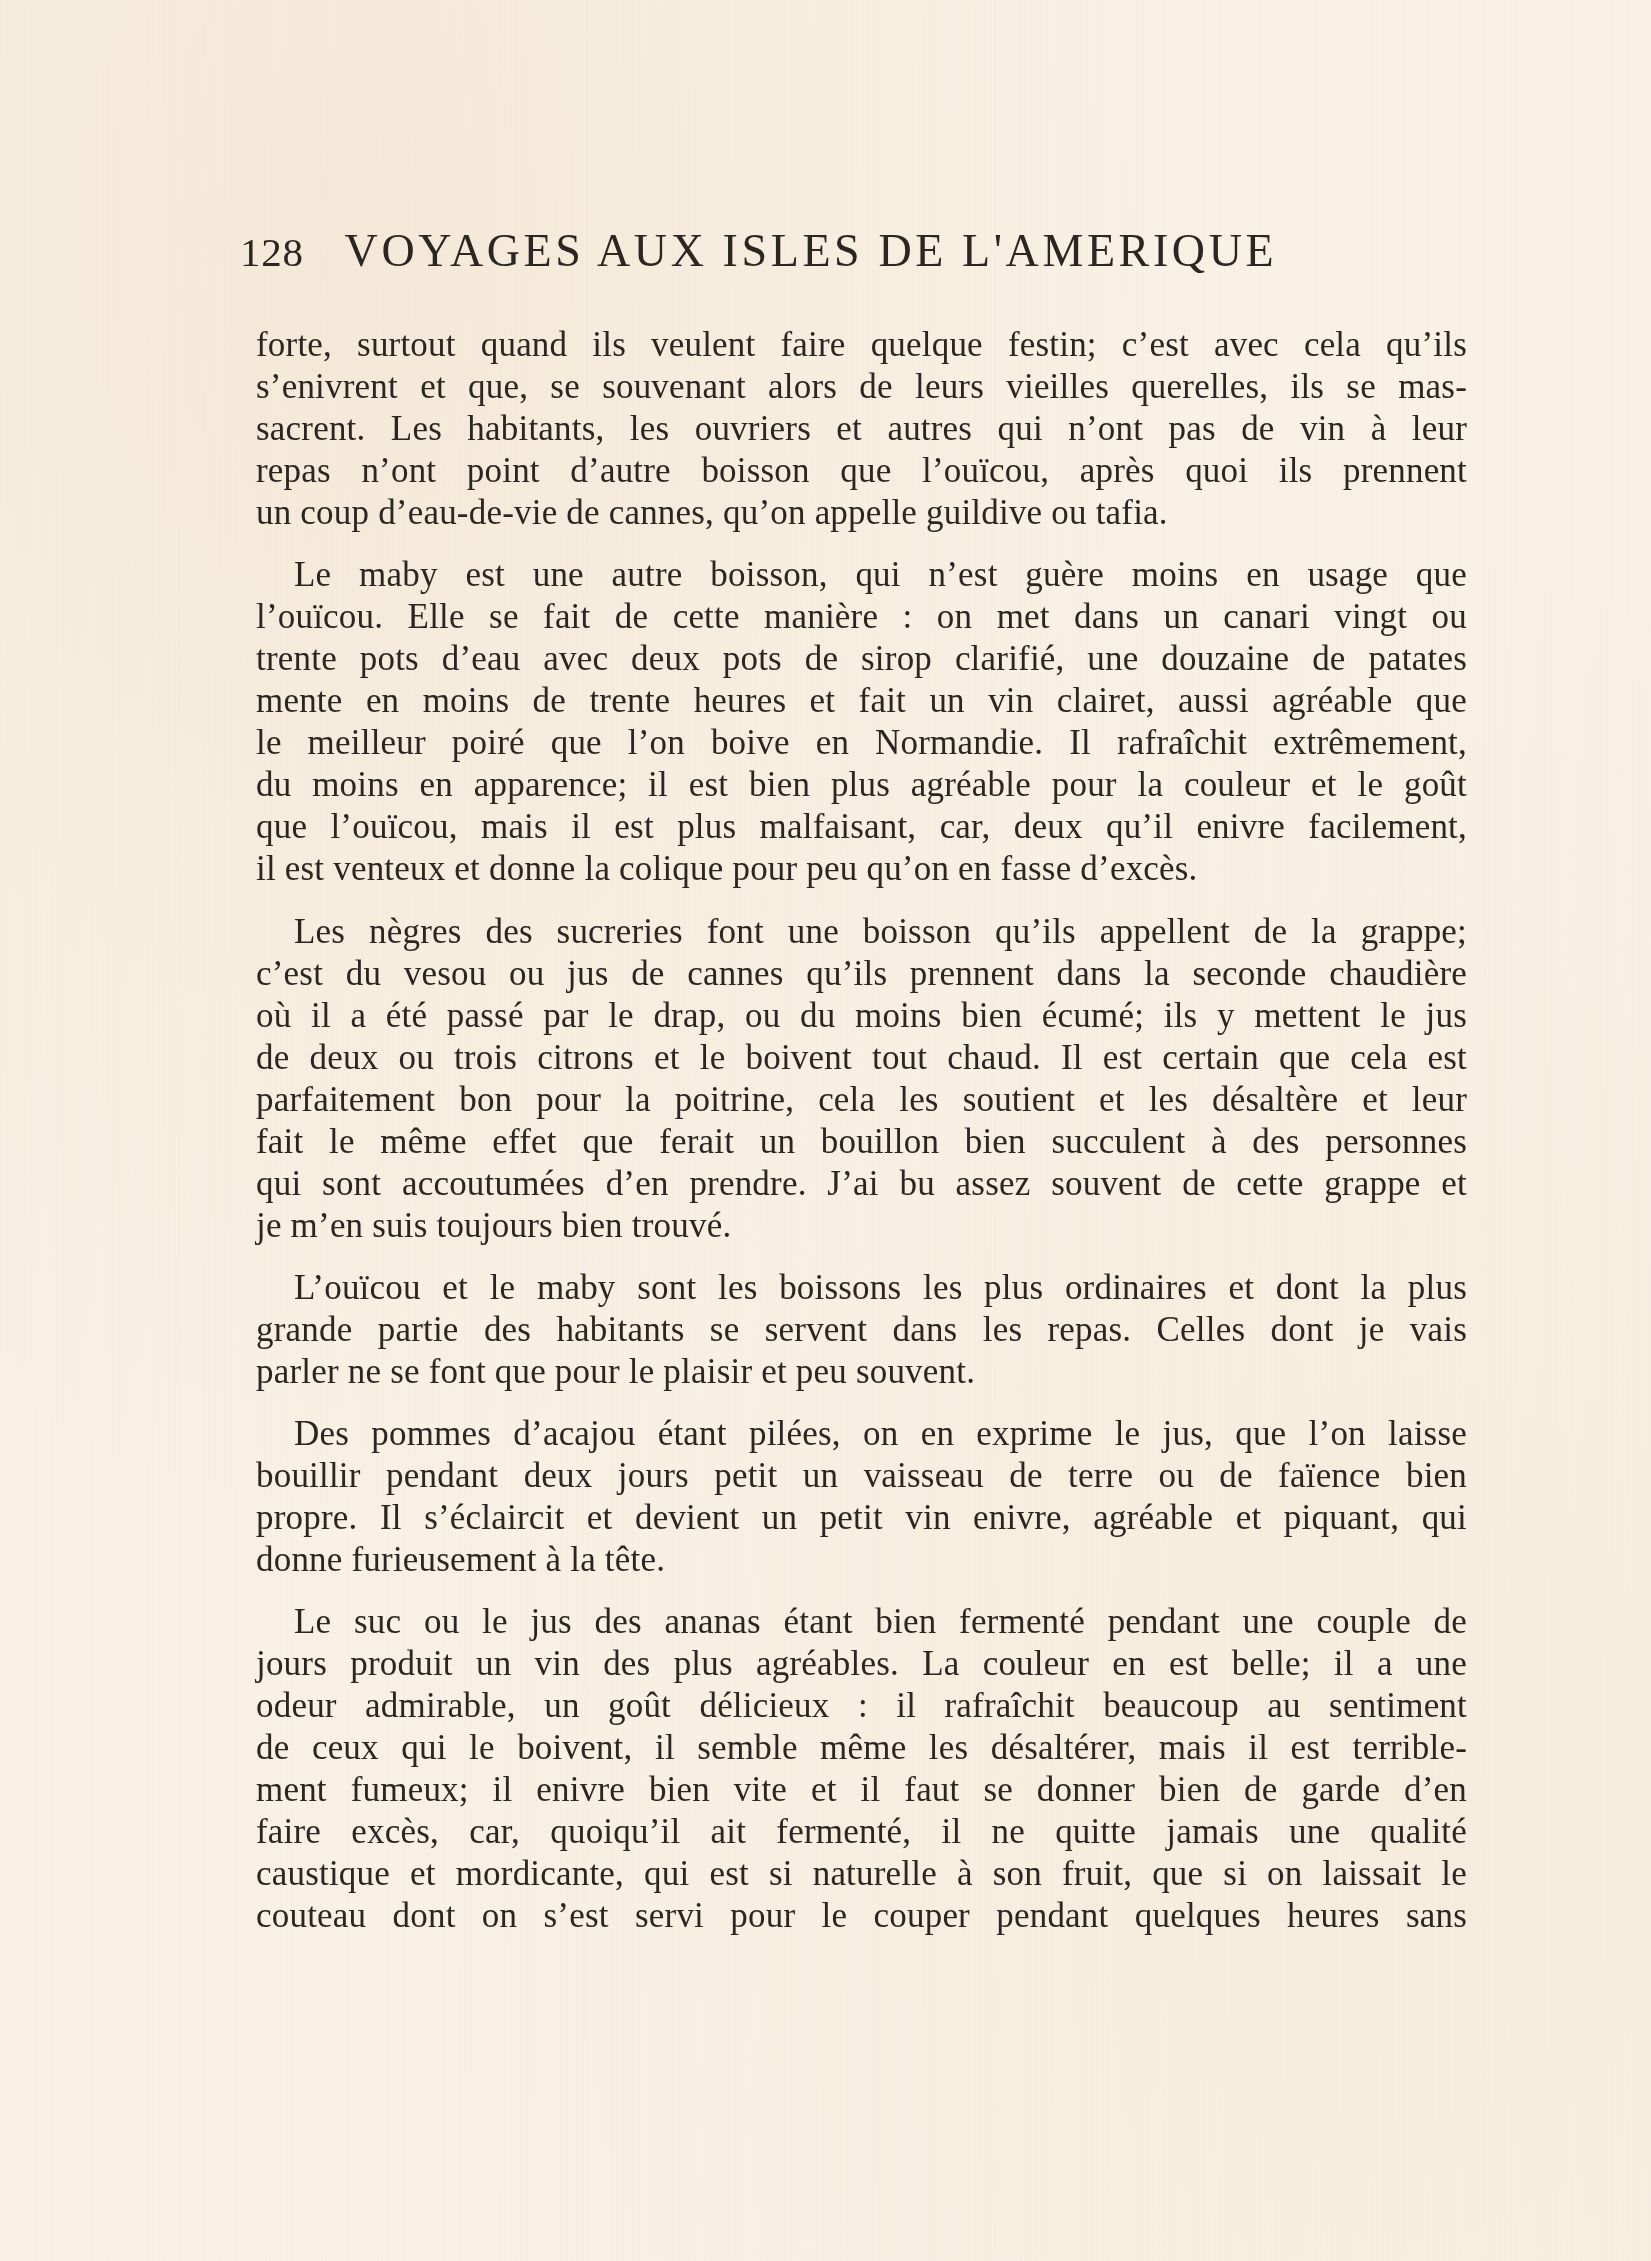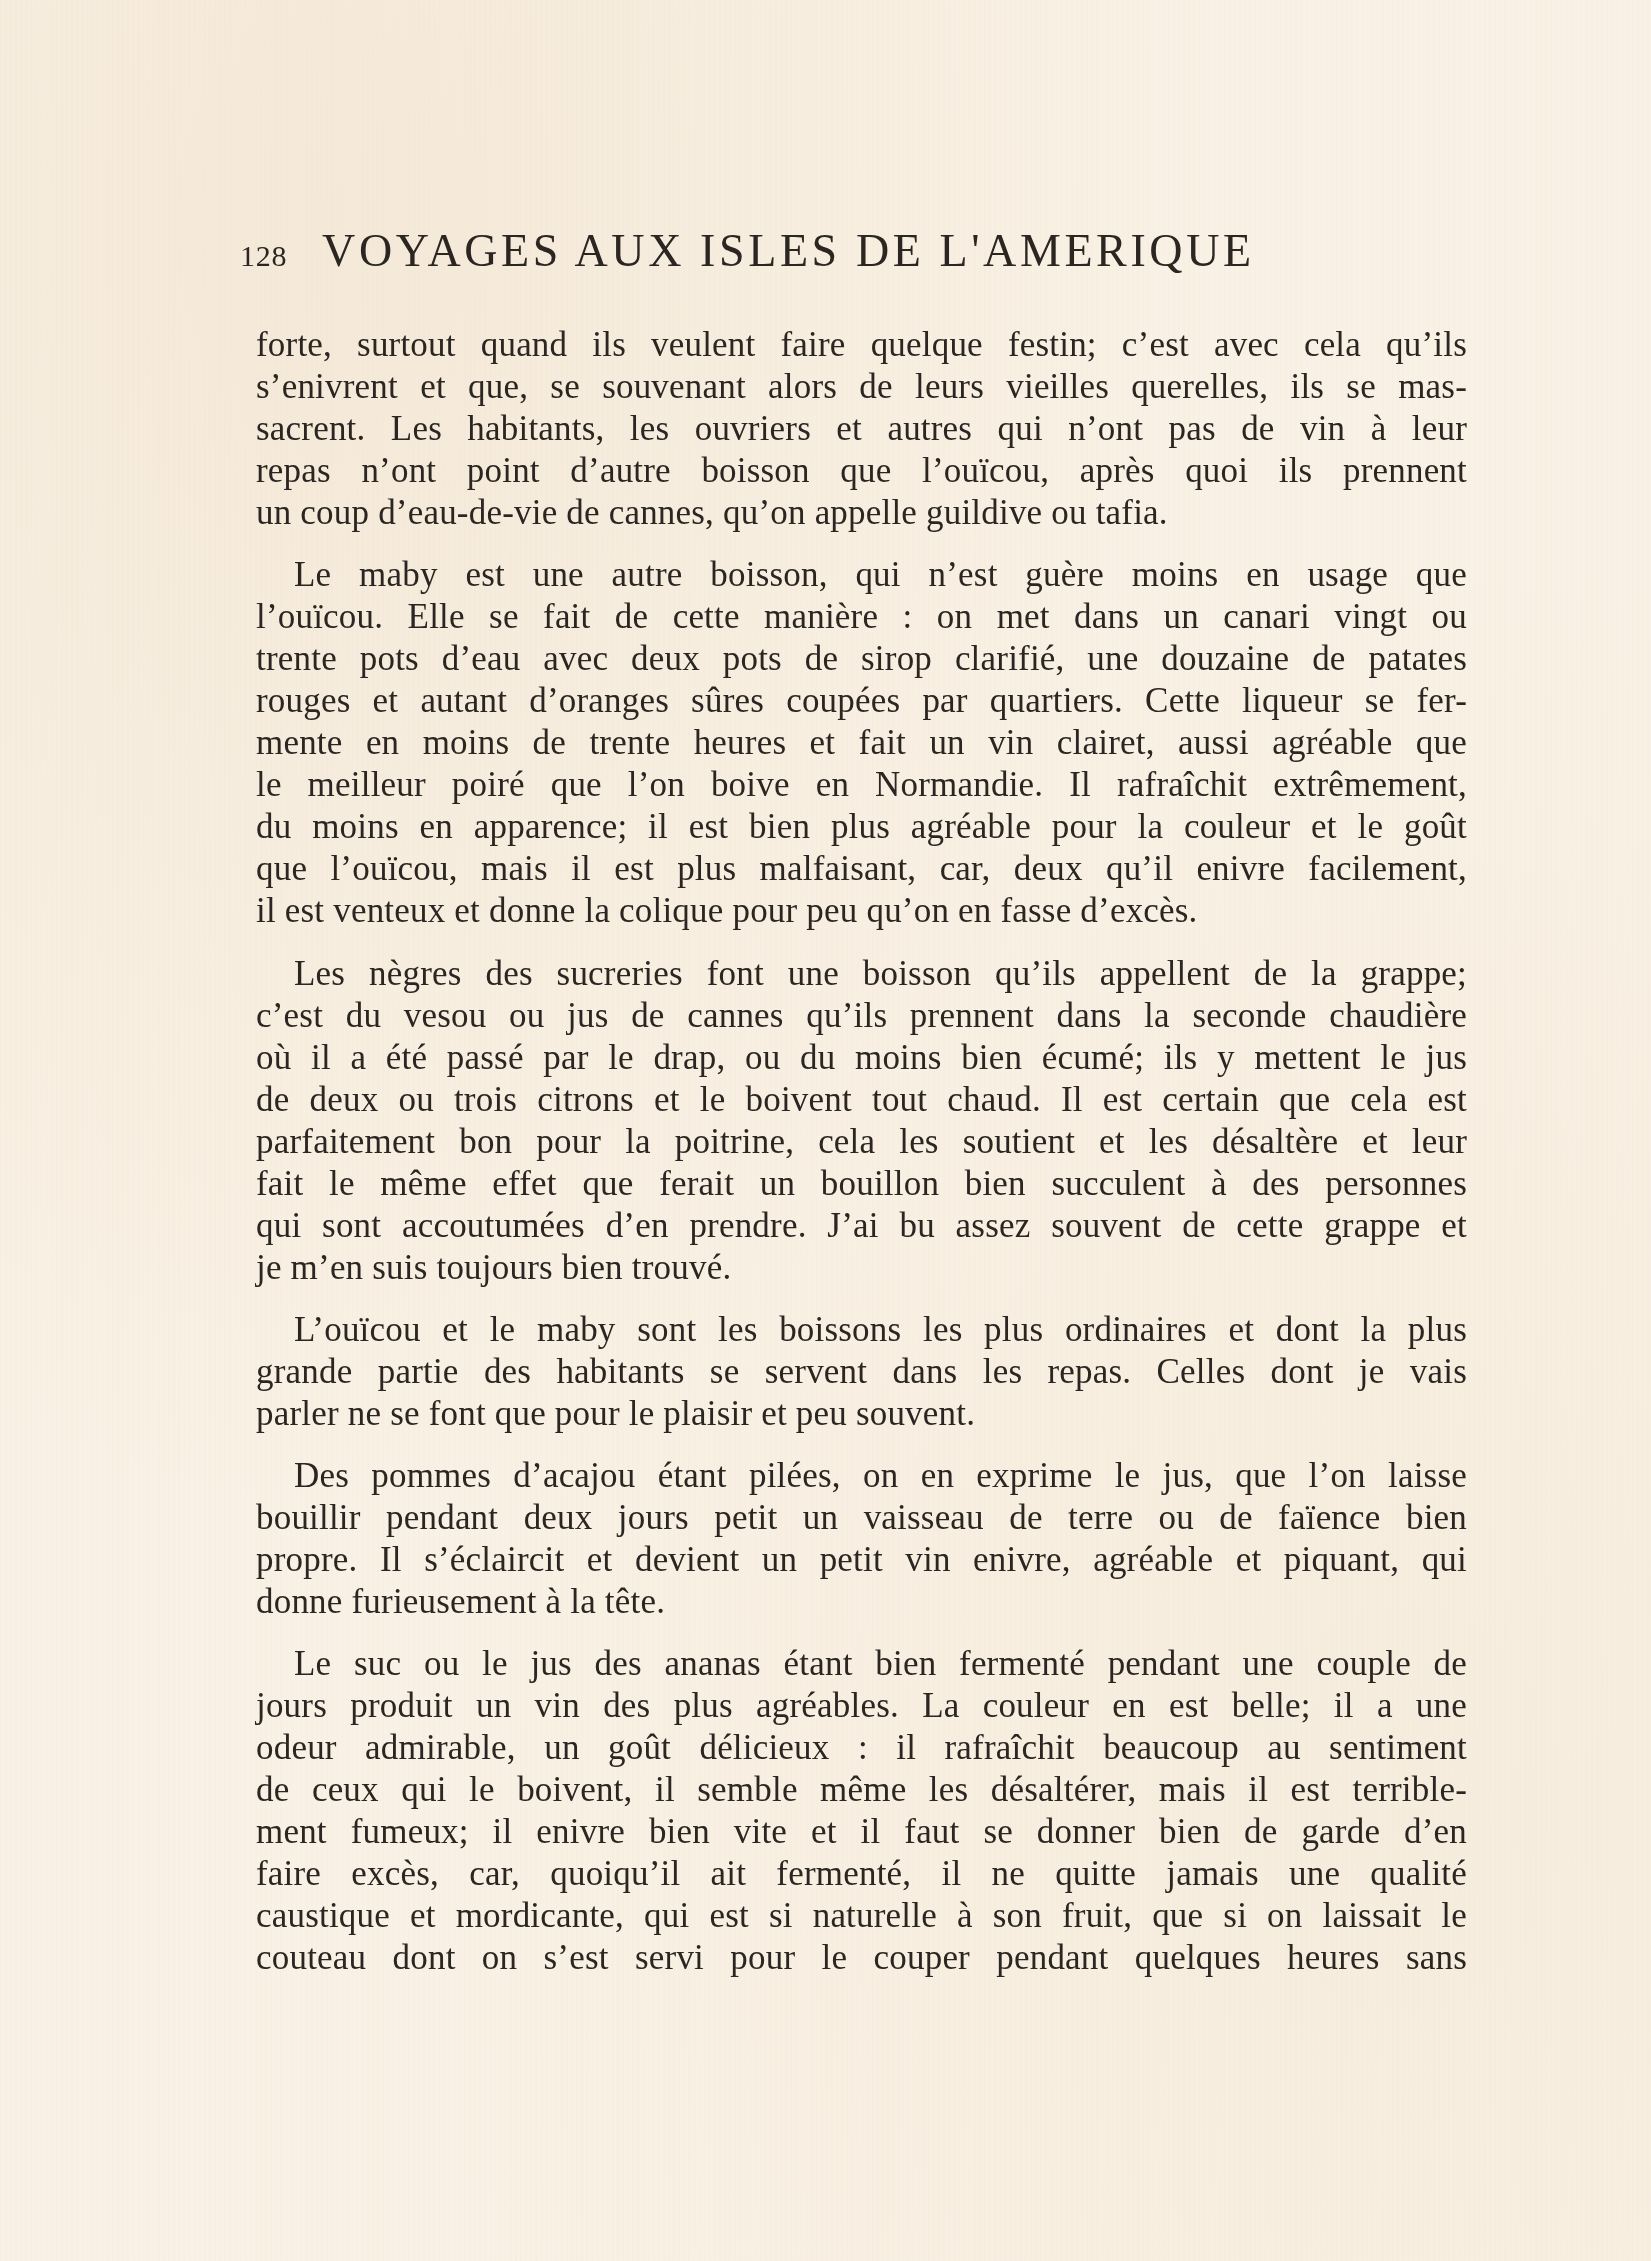--- a/index.html
+++ b/index.html
@@ -31,23 +31,23 @@
     top: 218px;
     width: 1234px;
     height: 65px;
     white-space: nowrap;
     font-size: 46px;
     line-height: 65px;
     letter-spacing: 1.5px;
   }
   .running-head .folio {
     font-style: normal;
-    font-size: 30px;
+    font-size: 41px;
     letter-spacing: 0.7px;
-    margin-right: 22px;
+    margin-right: 28px;
   }
   .running-head .title {
     letter-spacing: 3.6px;
   }
   .body-text {
     position: absolute;
     left: 256px;
     top: 324px;
     width: 1211px;
   }
@@ -88,21 +88,20 @@
       <span class="line">s’enivrent et que, se souvenant alors de leurs vieilles querelles, ils se mas-</span>
       <span class="line">sacrent. Les habitants, les ouvriers et autres qui n’ont pas de vin à leur</span>
       <span class="line">repas n’ont point d’autre boisson que l’ouïcou, après quoi ils prennent</span>
       <span class="line last">un coup d’eau-de-vie de cannes, qu’on appelle guildive ou tafia.</span>
     </div>
 
     <div class="para">
       <span class="line indent">Le maby est une autre boisson, qui n’est guère moins en usage que</span>
       <span class="line">l’ouïcou. Elle se fait de cette manière : on met dans un canari vingt ou</span>
       <span class="line">trente pots d’eau avec deux pots de sirop clarifié, une douzaine de patates</span>
-      <span class="line">rouges et autant d’oranges sûres coupées par quartiers. Cette liqueur se fer-</span>
       <span class="line">mente en moins de trente heures et fait un vin clairet, aussi agréable que</span>
       <span class="line">le meilleur poiré que l’on boive en Normandie. Il rafraîchit extrêmement,</span>
       <span class="line">du moins en apparence; il est bien plus agréable pour la couleur et le goût</span>
       <span class="line">que l’ouïcou, mais il est plus malfaisant, car, deux qu’il enivre facilement,</span>
       <span class="line last">il est venteux et donne la colique pour peu qu’on en fasse d’excès.</span>
     </div>
 
     <div class="para">
       <span class="line indent">Les nègres des sucreries font une boisson qu’ils appellent de la grappe;</span>
       <span class="line">c’est du vesou ou jus de cannes qu’ils prennent dans la seconde chaudière</span>

